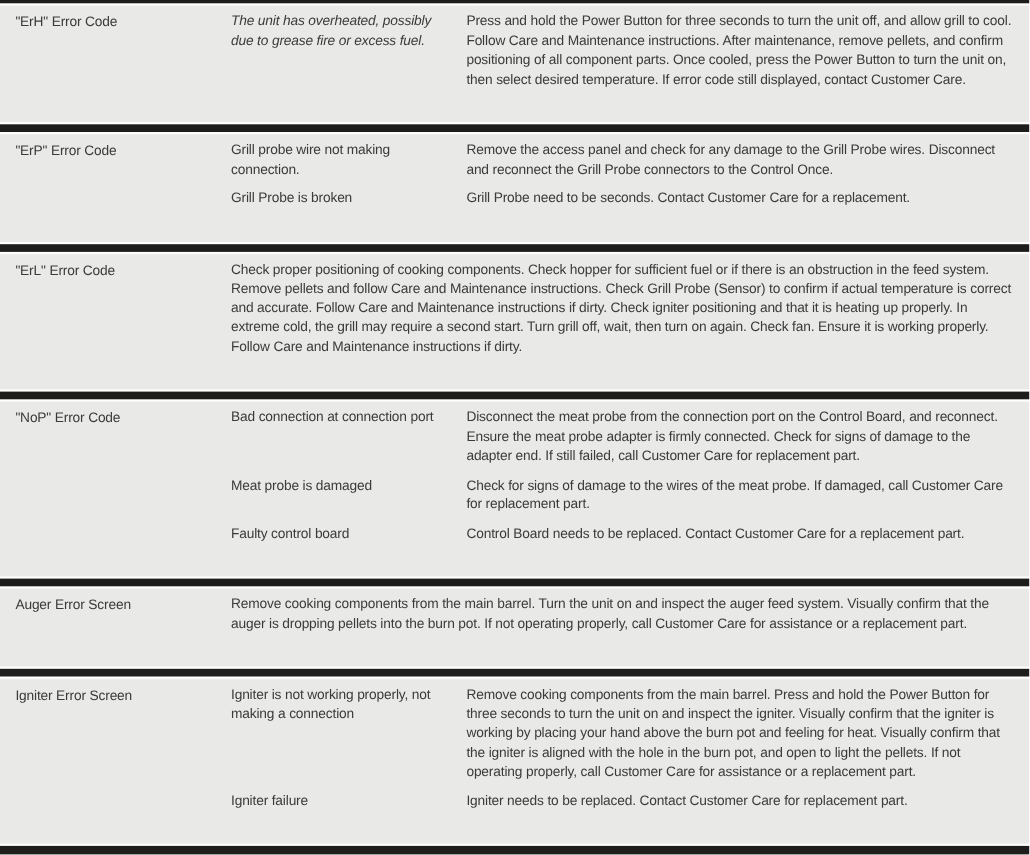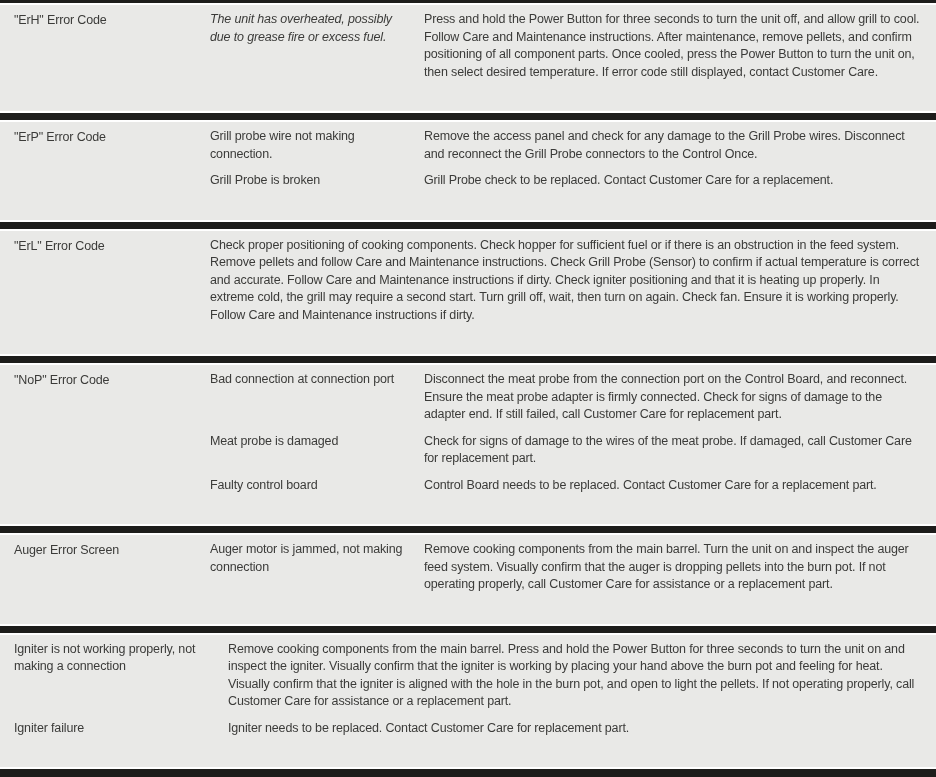--- a/index.html
+++ b/index.html
@@ -86,21 +86,21 @@
     <div class="col-label">
       <span>"ErP" Error Code</span>
     </div>
     <div class="row-content">
           <div class="subrow">
             <div class="cause" style="white-space: pre-line;">Grill probe wire not making connection.</div>
             <div class="solution">Remove the access panel and check for any damage to the Grill Probe wires. Disconnect and reconnect the Grill Probe connectors to the Control Once.</div>
           </div>
           <div class="subrow">
             <div class="cause" style="white-space: pre-line;">Grill Probe is broken</div>
-            <div class="solution">Grill Probe check to be replaced. Contact Customer Care for a replacement.</div>
+            <div class="solution">Grill Probe need to be seconds. Contact Customer Care for a replacement.</div>
           </div>
         </div>
   </section>
   <div class="bar"></div>
 
   <section class="row">
     <div class="col-label">
       <span>"ErL" Error Code</span>
     </div>
     <div class="row-content">
@@ -131,28 +131,30 @@
         </div>
   </section>
   <div class="bar"></div>
 
   <section class="row">
     <div class="col-label">
       <span>Auger Error Screen</span>
     </div>
     <div class="row-content">
           <div class="subrow">
-            <div class="cause" style="white-space: pre-line;">Auger motor is jammed, not making connection</div>
             <div class="solution">Remove cooking components from the main barrel. Turn the unit on and inspect the auger feed system. Visually confirm that the auger is dropping pellets into the burn pot. If not operating properly, call Customer Care for assistance or a replacement part.</div>
           </div>
         </div>
   </section>
   <div class="bar"></div>
 
   <section class="row">
+    <div class="col-label">
+      <span>Igniter Error Screen</span>
+    </div>
     <div class="row-content">
           <div class="subrow">
             <div class="cause" style="white-space: pre-line;">Igniter is not working properly, not making a connection</div>
             <div class="solution">Remove cooking components from the main barrel. Press and hold the Power Button for three seconds to turn the unit on and inspect the igniter. Visually confirm that the igniter is working by placing your hand above the burn pot and feeling for heat. Visually confirm that the igniter is aligned with the hole in the burn pot, and open to light the pellets. If not operating properly, call Customer Care for assistance or a replacement part.</div>
           </div>
           <div class="subrow">
             <div class="cause" style="white-space: pre-line;">Igniter failure</div>
             <div class="solution">Igniter needs to be replaced. Contact Customer Care for replacement part.</div>
           </div>
         </div>

